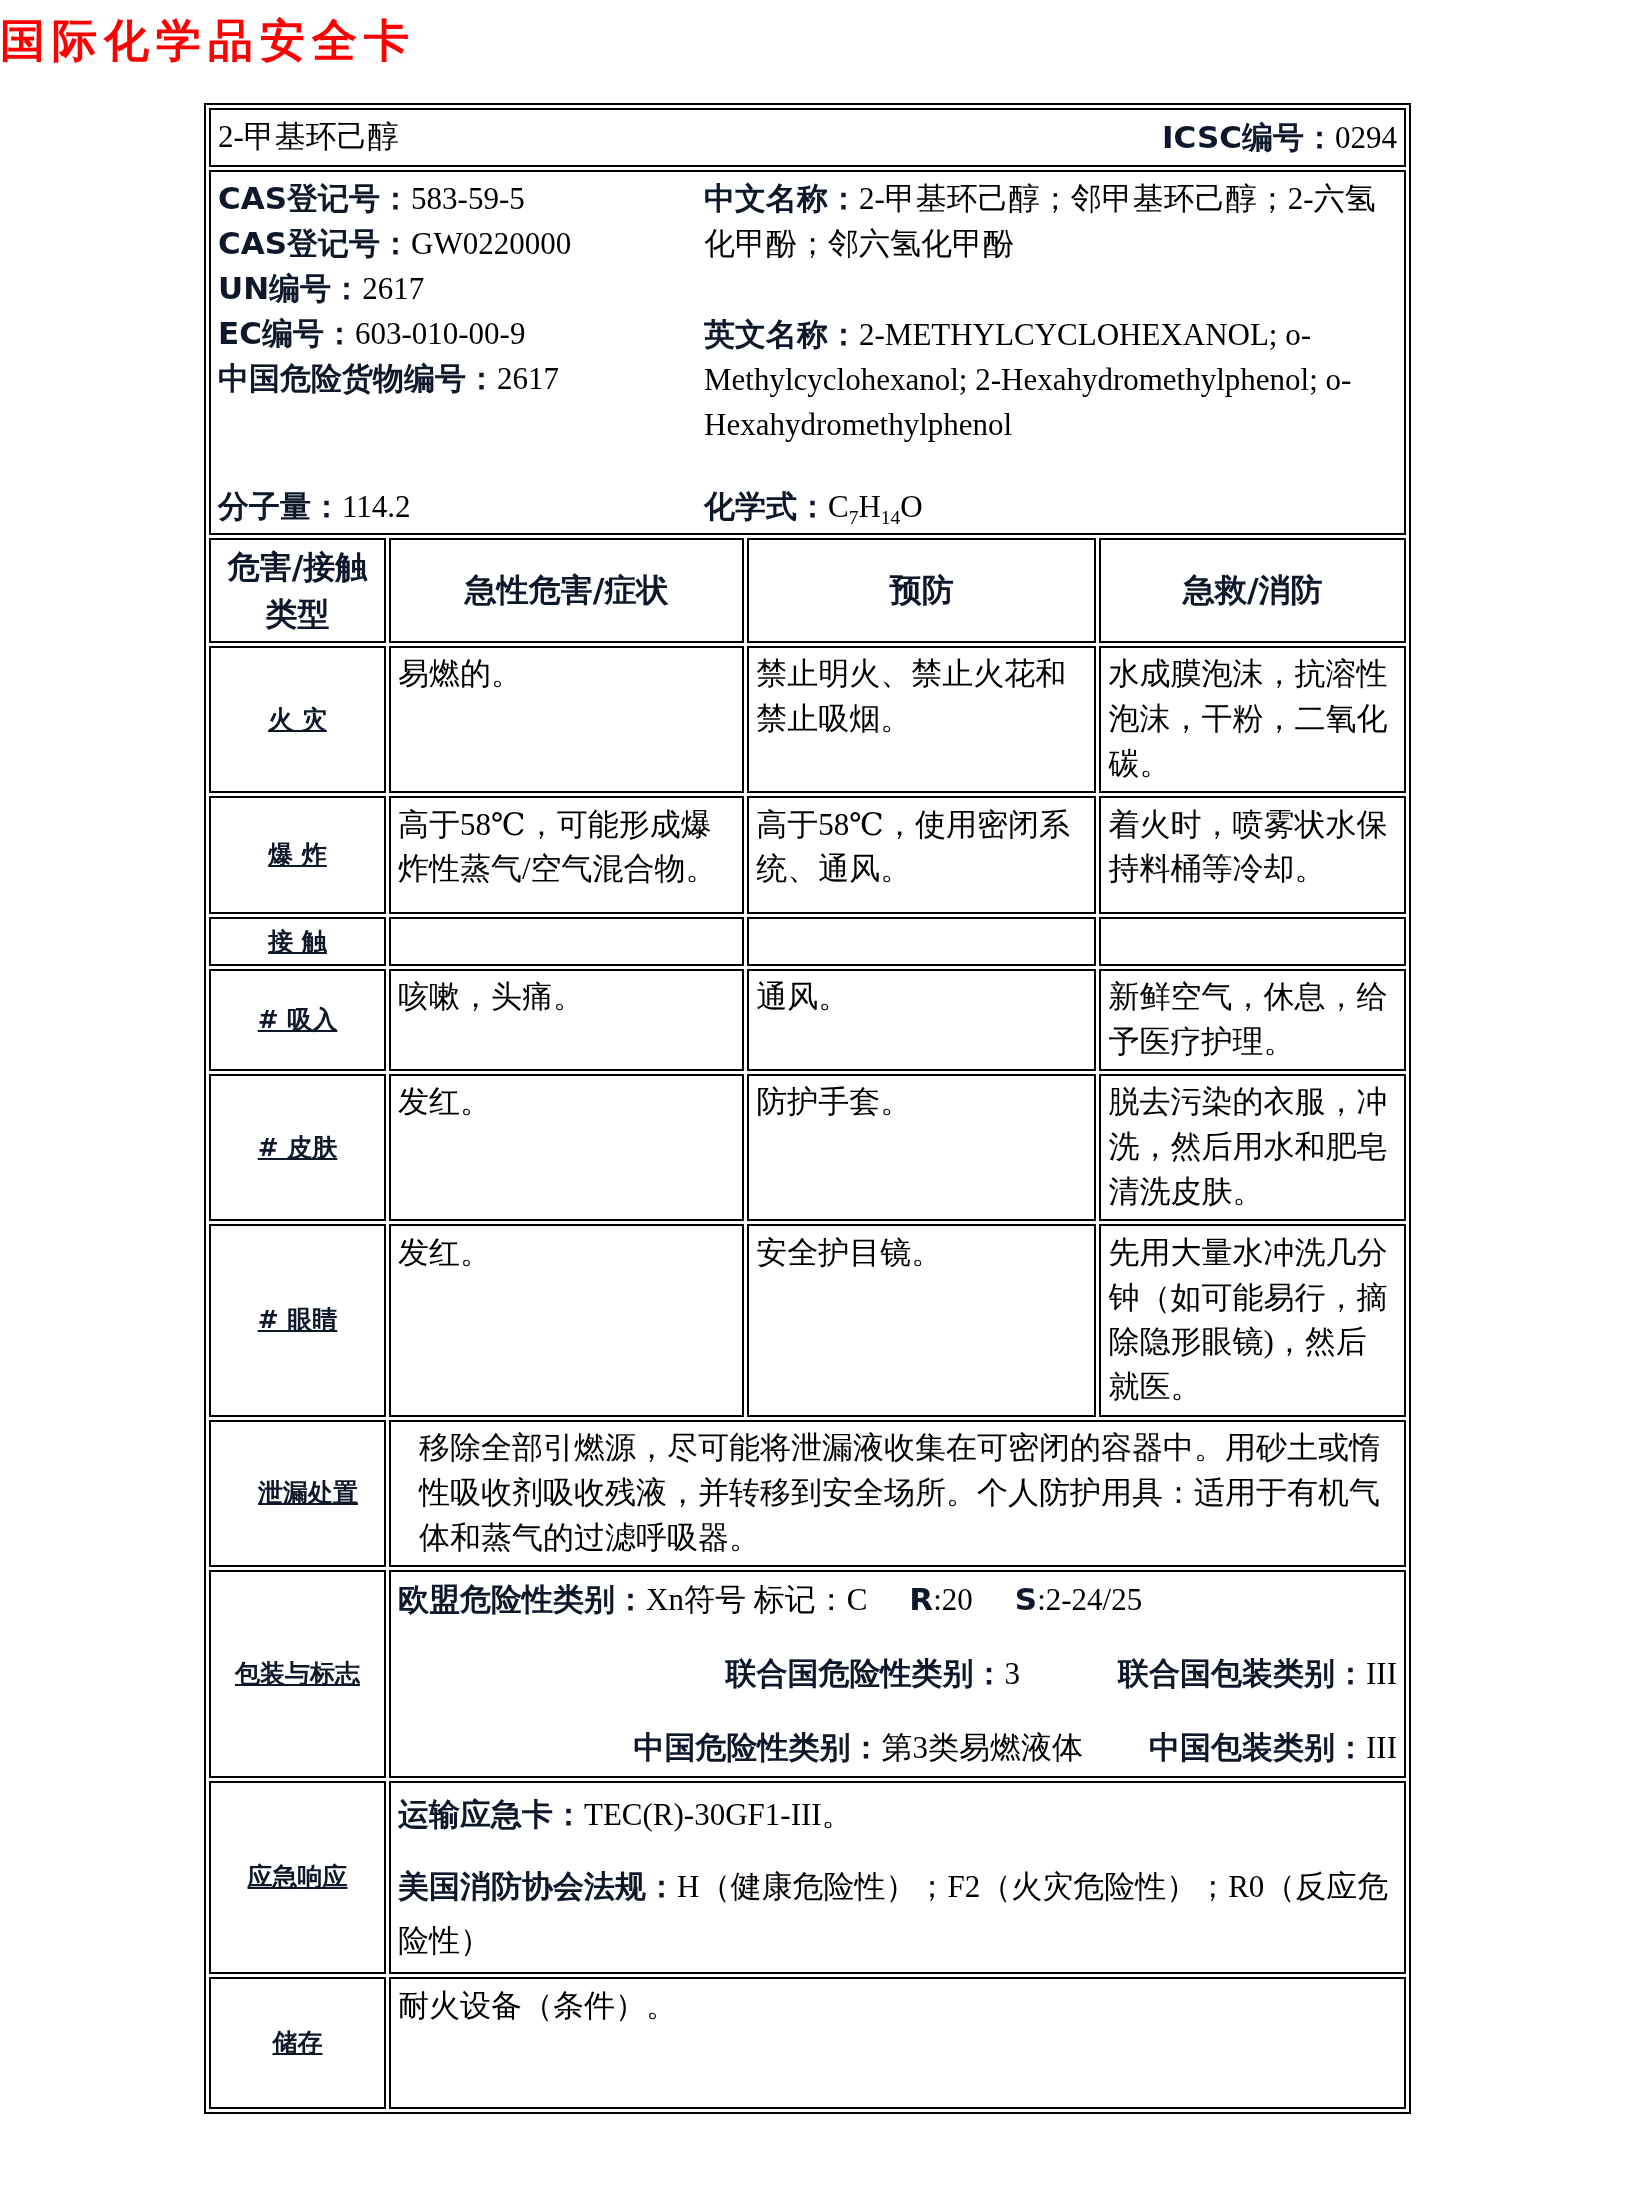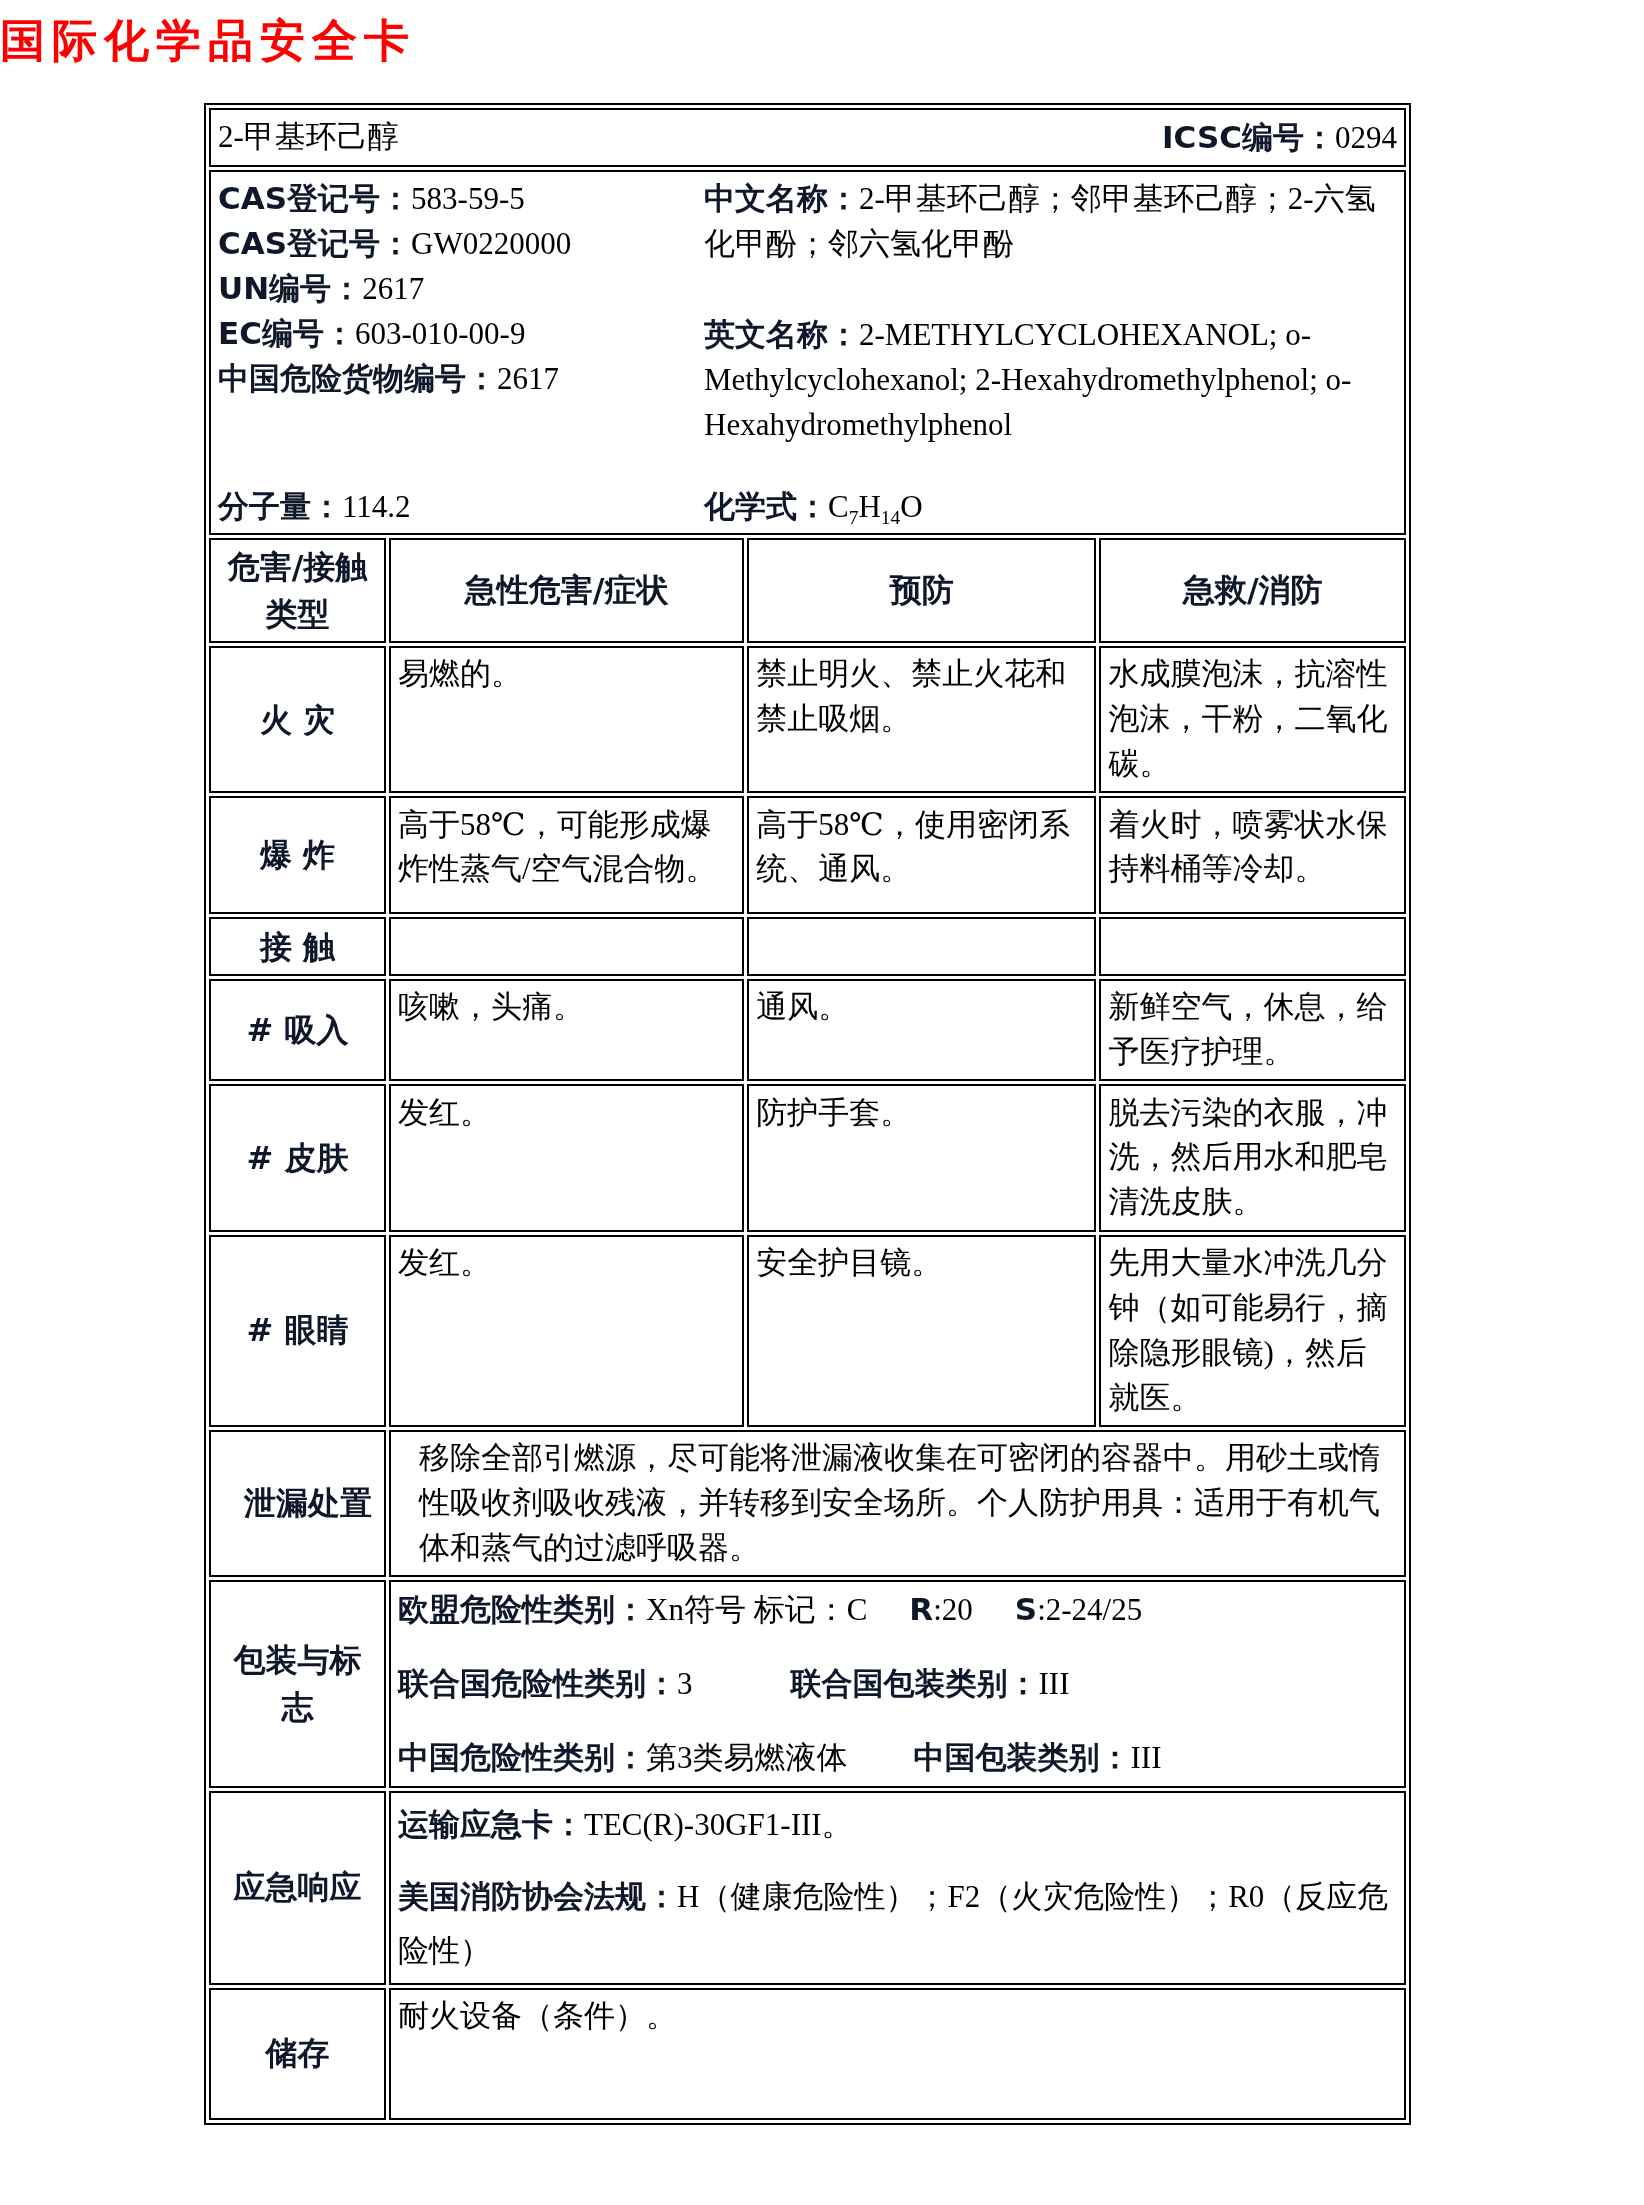--- a/index.html
+++ b/index.html
@@ -35,35 +35,35 @@
   .tr-contact td{height:47px;}
   .tr-inhale td{height:87px;}
   .tr-skin td{height:102px;}
   .tr-eyes td{height:118px;}
   .tr-ingest td{height:77px;}
   .tr-spill td{height:141px;padding-left:28px;}
   .tr-pack td{height:194px;}
   .tr-emer td{height:156px;}
   .tr-store td{height:132px;}
 
-  td.rowlabel{vertical-align:middle;text-align:center;font-size:32px;}
+  td.rowlabel{vertical-align:middle;text-align:center;font-size:25px;text-decoration:underline;}
 
   
   .headbox{display:flex;justify-content:space-between;align-items:center;height:100%;}
 
   
   .idgrid{display:grid;grid-template-columns:446px 1fr;height:100%;gap:40px;}
   .idcol{display:flex;flex-direction:column;justify-content:space-between;height:100%;}
   .idline{line-height:45px;}
   .name-en{margin-top:45px;}
   sub{font-size:19.5px;line-height:0;}
 
   
   .pack-line{line-height:1.5;}
-  .pack-line + .pack-line{margin-top:26.5px;}
+  .pack-line + .pack-line{margin-top:26.5px;text-align:right;}
   .emer-cell{line-height:1.75;}
   .emer-line + .emer-line{margin-top:16.7px;}
   .gapM{margin-left:42px;}
   .gapL{margin-left:66px;}
   .gapXL{margin-left:98px;}
 </style>
 </head>
 <body>
 
 <div class="page-title">国际化学品安全卡</div>

